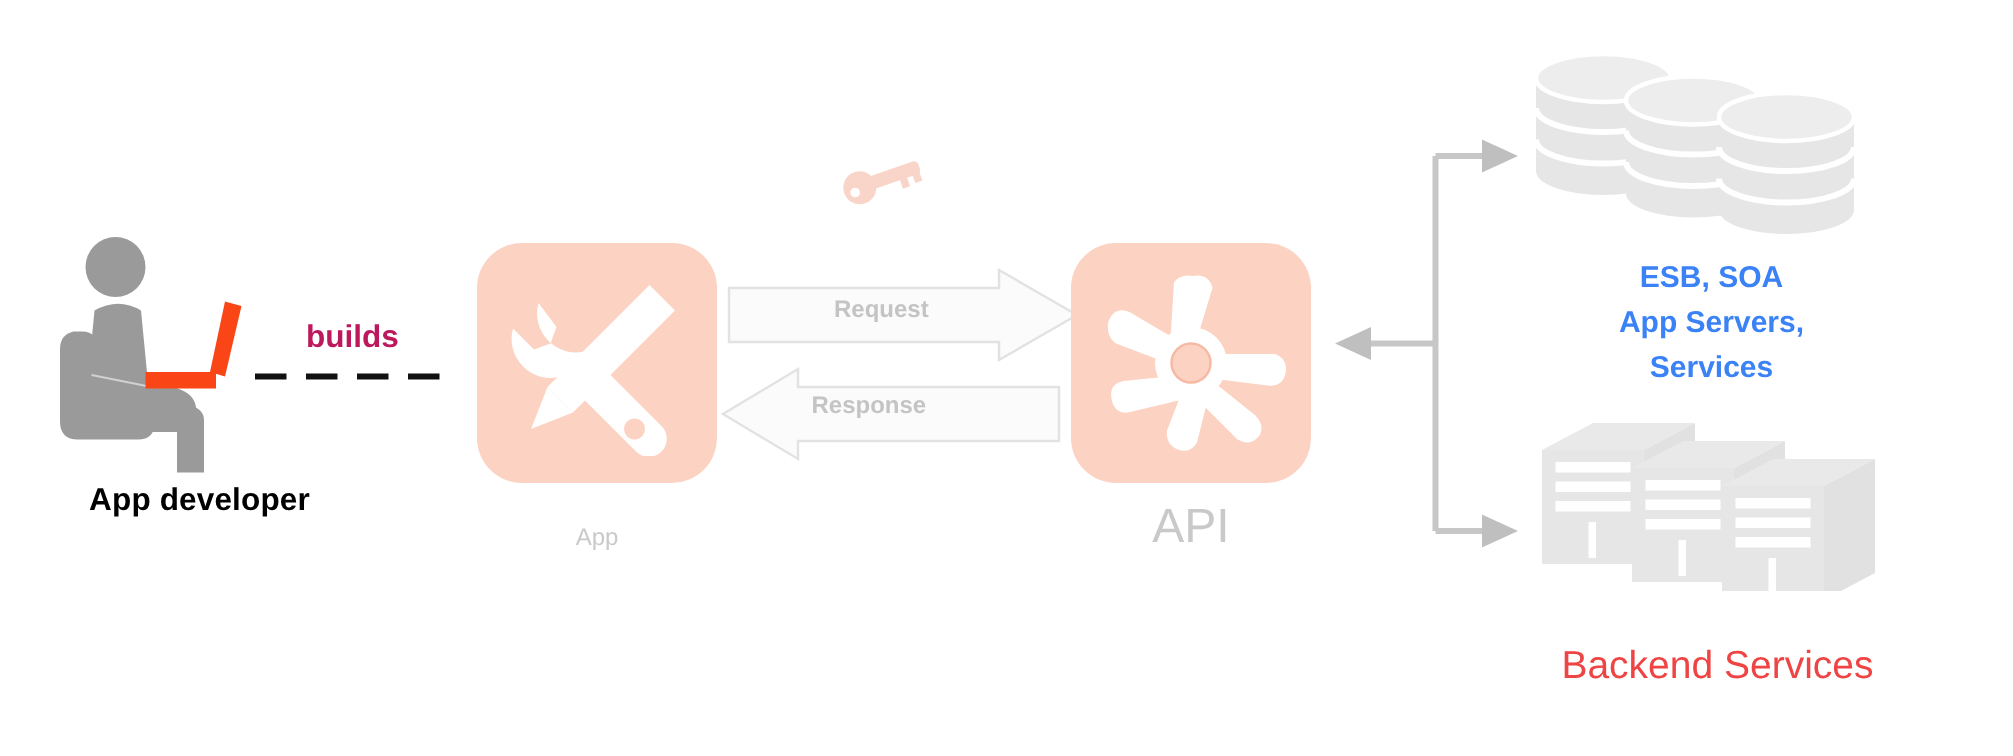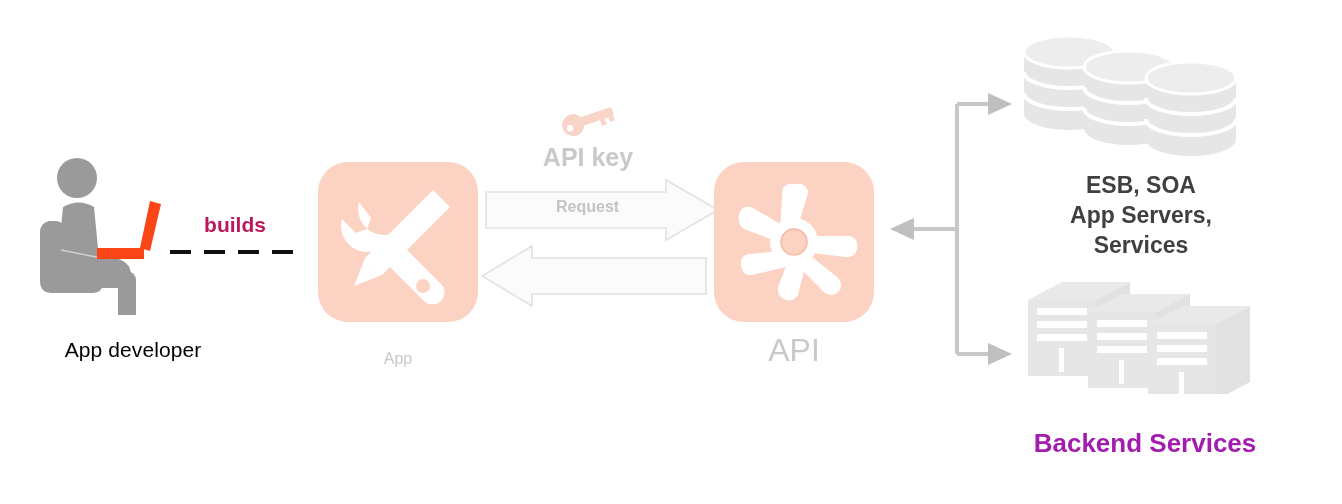--- a/index.html
+++ b/index.html
@@ -19,24 +19,23 @@
   }
   .abs { position: absolute; }
 
   
   #developer-group { left: 30px; top: 155px; width: 160px; height: 160px; }
   #developer-label {
     left: 18px; top: 322px;
     width: 230px;
     text-align: center;
     font-size: 21px;
-    font-weight: normal;
+    font-weight: bold;
     color: #000000;
     letter-spacing: 0.1px;
-    margin-top: 16px;
   }
 
   
   #builds-label {
     left: 175px; top: 213px;
     width: 120px;
     text-align: center;
     font-size: 21px;
     font-weight: bold;
     color: #be185d;
@@ -101,33 +100,33 @@
 
   
   #connectors { left: 886px; top: 90px; width: 140px; height: 280px; }
 
   
   #database-glyph { left: 1012px; top: 32px; width: 250px; height: 130px; }
   #backend-stack-label {
     left: 1010px; top: 170px;
     width: 262px;
     text-align: center;
-    font-size: 23px;
-    font-weight: bold;
-    color: #404040;
+    font-size: 20px;
+    font-weight: bold;
+    color: #3b82f6;
     line-height: 30px;
   }
   #servers-glyph { left: 1026px; top: 282px; width: 240px; height: 112px; }
   #backend-services-label {
     left: 1000px; top: 428px;
     width: 290px;
     text-align: center;
     font-size: 26px;
-    font-weight: bold;
-    color: #a21caf;
+    font-weight: normal;
+    color: #ef4444;
   }
 </style>
 </head>
 <body>
 
 <div id="canvas">
 
   <div class="abs" id="developer-group">
     <svg width="160" height="160" viewBox="0 0 160 160" xmlns="http://www.w3.org/2000/svg">
 
@@ -179,34 +178,34 @@
         <circle cx="14" cy="20" r="11" fill="#F8D5C8"></circle>
         <circle cx="10" cy="22" r="3.2" fill="#FFFFFF"></circle>
 
         <rect x="22" y="15" width="34" height="9" rx="3" fill="#F8D5C8"></rect>
 
         <rect x="41" y="23" width="5" height="7" fill="#F8D5C8"></rect>
         <rect x="50" y="23" width="5" height="6" fill="#F8D5C8"></rect>
       </g>
     </svg>
   </div>
-  <div class="abs" id="apikey-label">API key</div>
 
   <div class="abs" id="request-arrow">
     <svg width="236" height="64" viewBox="0 0 236 64" xmlns="http://www.w3.org/2000/svg">
       <path d="M2 14 L182 14 L182 2 L234 32 L182 62 L182 50 L2 50 Z" fill="#FBFBFB" stroke="#E2E2E2" stroke-width="1.6" stroke-linejoin="miter"></path>
     </svg>
   </div>
   <div class="arrow-text" id="request-text">Request</div>
 
   <div class="abs" id="response-arrow">
     <svg width="228" height="64" viewBox="0 0 228 64" xmlns="http://www.w3.org/2000/svg">
       <path d="M226 14 L52 14 L52 2 L2 32 L52 62 L52 50 L226 50 Z" fill="#FBFBFB" stroke="#E2E2E2" stroke-width="1.6" stroke-linejoin="miter"></path>
     </svg>
   </div>
+  <div class="arrow-text" id="response-text">Response</div>
 
   <div class="abs" id="api-tile"></div>
   <div class="abs" id="api-glyph">
     <svg width="128" height="128" viewBox="0 0 128 128" xmlns="http://www.w3.org/2000/svg">
       <g fill="#FFFFFF">
 
         <path d="M62 6 q10 -3 14 6 l-6 38 q-9 5 -17 0 l-3 -38 q3 -6 12 -6 z" transform="rotate(8 64 30)"></path>
 
         <path d="M9 36 q4 -10 14 -6 l34 20 q2 10 -6 15 l-37 -14 q-7 -5 -5 -15 z"></path>
 

